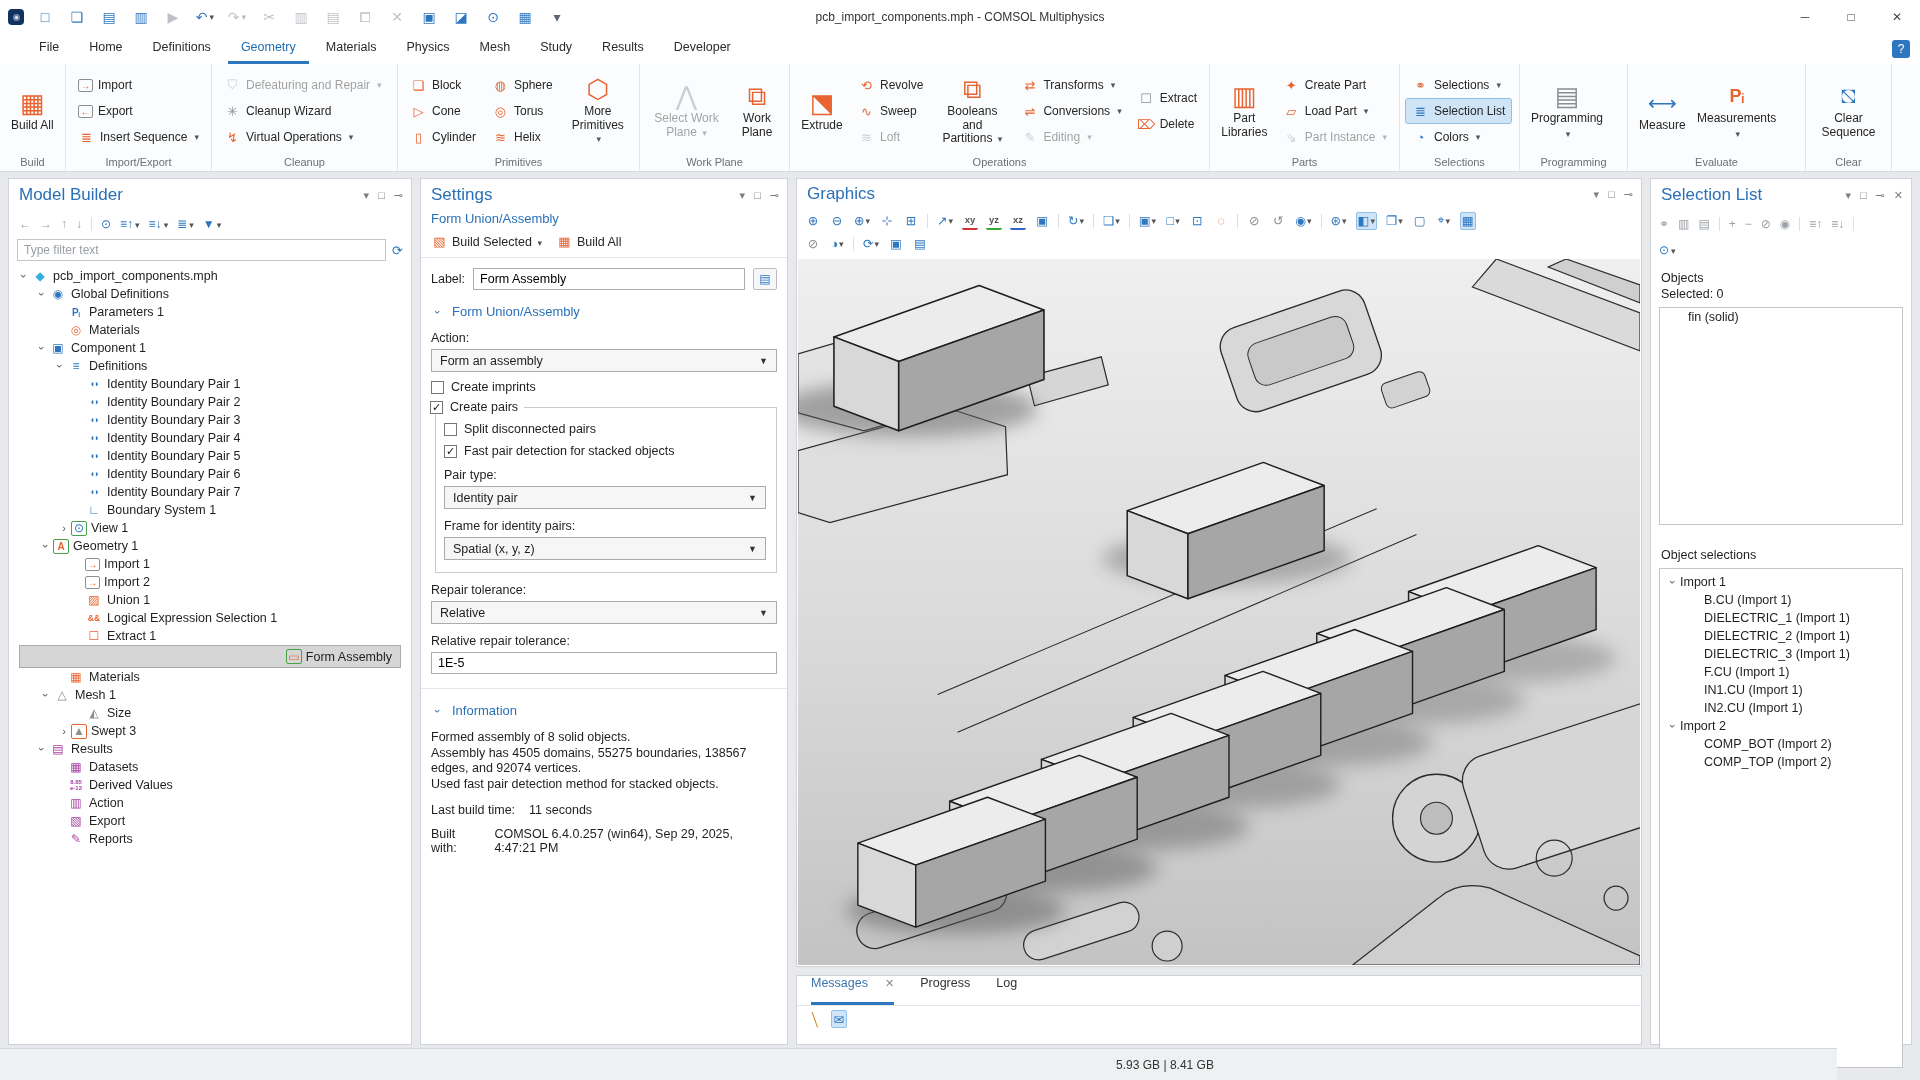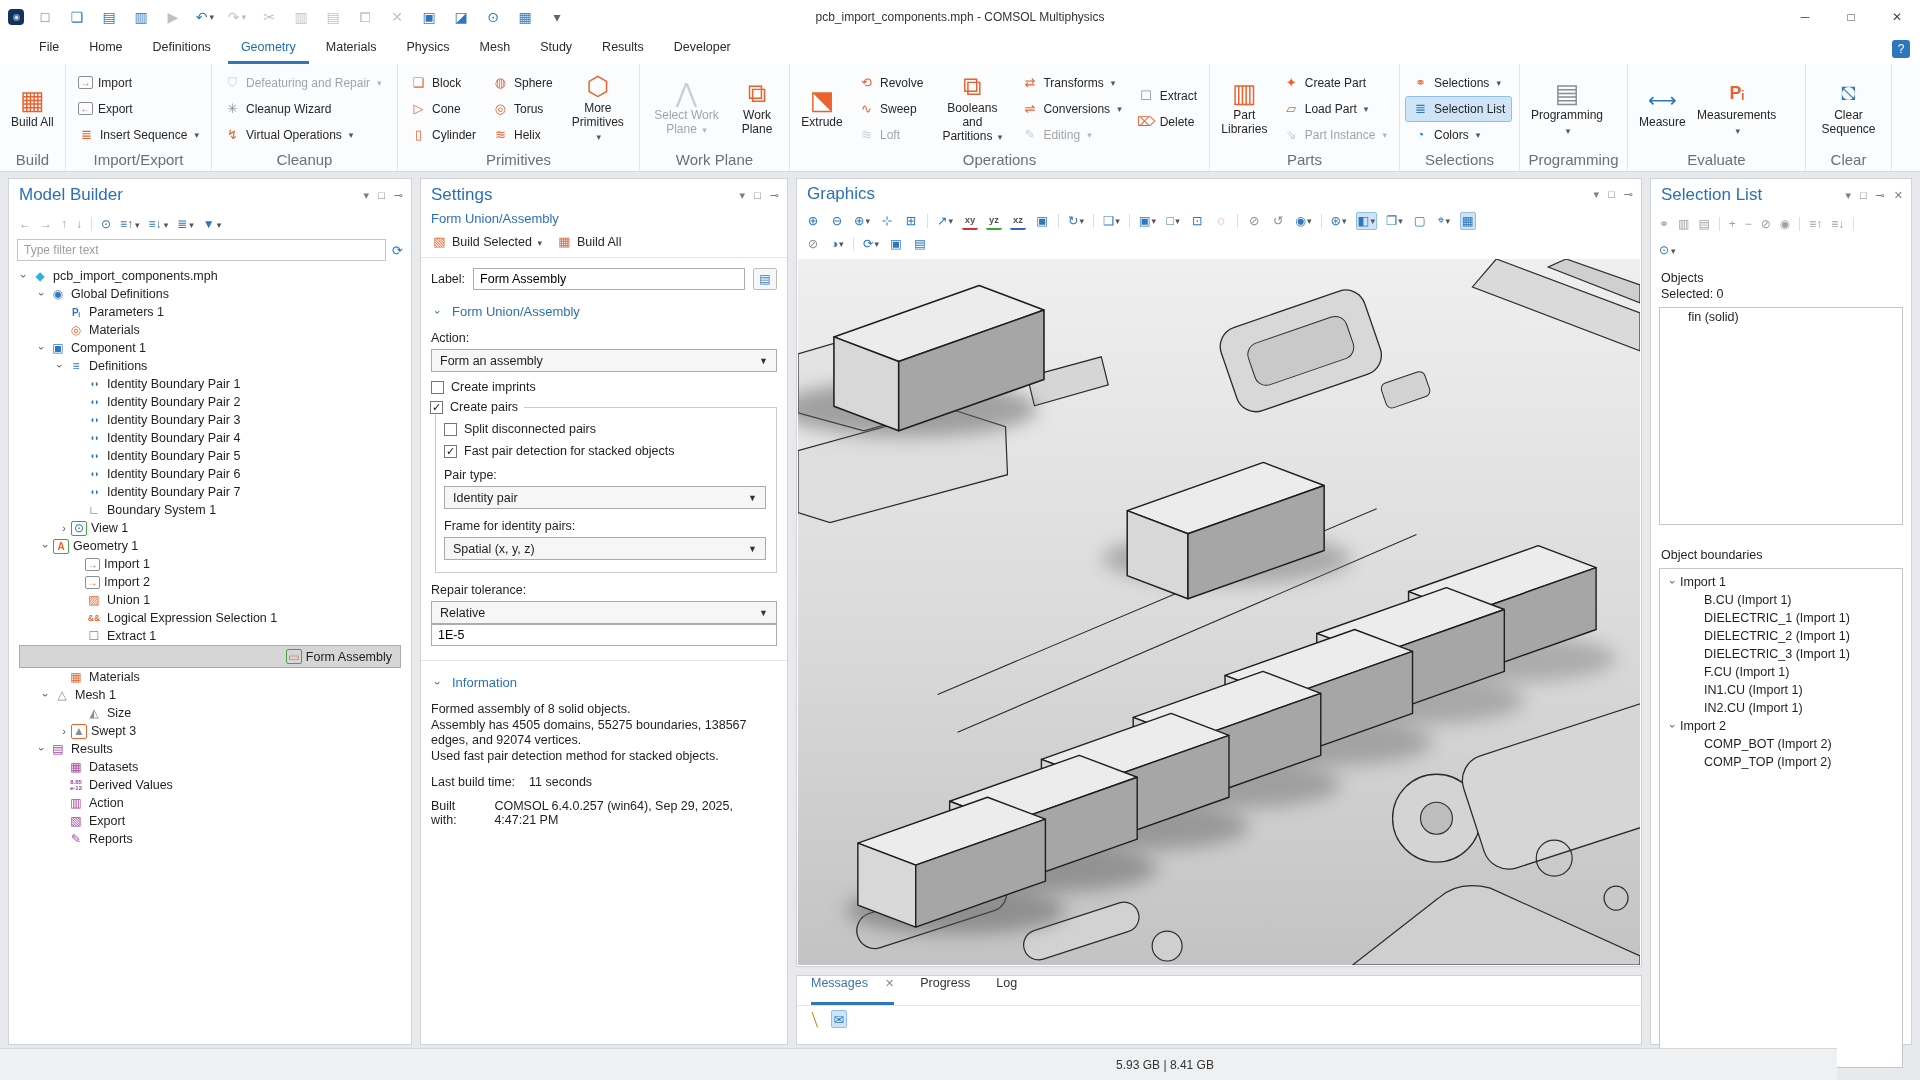--- a/index.html
+++ b/index.html
@@ -21,21 +21,21 @@
   #menubar { position:absolute; left:0; top:34px; width:1920px; height:30px; background:#ffffff; display:flex; align-items:flex-end; padding-left:26px; gap:4px; }
   .mtab { padding:5px 13px 7px; font-size:12.5px; color:#2b2b2b; border-bottom:3px solid transparent; }
   .mtab.active { color:#1f6db3; border-bottom-color:#2e77c0; }
   #help-btn { position:absolute; right:10px; top:40px; width:18px; height:18px; background:#2e77c0; color:#fff; border-radius:3px; font-size:12px; display:flex; align-items:center; justify-content:center; }
 
   
   #ribbon { position:absolute; left:0; top:64px; width:1920px; height:108px; background:#fbfcfd; border-bottom:1px solid #d6d9dd; display:flex; }
   .rgroup { display:flex; flex-direction:column; border-right:1px solid #e3e5e9; padding:3px 5px 0; }
   .rgroup-content { flex:1; display:flex; align-items:center; gap:2px; }
   .rcol { display:flex; flex-direction:column; justify-content:center; }
-  .rgroup-label { text-align:center; font-size:15px; color:#6b7076; padding:1px 0 3px; white-space:nowrap; }
+  .rgroup-label { text-align:center; font-size:11px; color:#6b7076; padding:1px 0 3px; white-space:nowrap; }
   .rbtn { height:26px; display:flex; align-items:center; gap:5px; padding:0 6px; font-size:12px; white-space:nowrap; border-radius:3px; color:#262626; border:1px solid transparent; }
   .rbig { min-width:54px; max-width:86px; align-self:stretch; display:flex; flex-direction:column; align-items:center; justify-content:center; text-align:center; font-size:12px; line-height:1.15; gap:3px; padding:2px 5px; border-radius:3px; color:#262626; border:1px solid transparent; }
   .rbig .bigico { font-size:26px; line-height:26px; }
   .ric { width:17px; display:inline-flex; justify-content:center; font-size:13px; }
   .or { color:#e8632f; } .bl { color:#2e77c0; } .gy { color:#8a8f96; }
   .dd { font-size:9px; color:#555; margin-left:2px; }
   .dis { opacity:.42; }
   .ractive { background:#cfe4f7; border-color:#8fc0e8; }
 
   
@@ -661,20 +661,21 @@
         <span>Spatial  (x, y, z)</span>
         <span class="arr">▼</span>
       </div>
   </fieldset>
 
   <div class="flabel">Repair tolerance:</div>
   <div class="sel">
       <span>Relative</span>
       <span class="arr">▼</span>
     </div>
+  <div class="flabel">Relative repair tolerance:</div>
   <div class="srow" style="padding-top:0">
       <input value="1E-5" style="">
     </div>
 
   <div class="hr"></div>
   <div class="sect">
       <span class="chev open">›</span>
       <span>Information</span>
     </div>
   <div class="info">
@@ -857,21 +858,21 @@
   <div class="mbtools" style="padding:0 8px">
     <span class="b">⊙<span class="dd">▾</span></span>
   </div>
   <div class="sl-label">Objects</div>
   <div class="sl-label" style="padding-top:0">Selected: 0</div>
   <div class="listbox" style="height:218px">
     <div class="lrow" style="padding-left:28px">
         <span>fin (solid)</span>
       </div>
   </div>
-  <div class="sl-label" style="padding-top:12px">Object boundaries</div>
+  <div class="sl-label" style="padding-top:12px">Object selections</div>
   <div class="listbox" style="height:500px">
     <div class="lrow" style="padding-left:6px;margin-top:4px">
         <span class="chev open">›</span>
         <span>Import 1</span>
       </div>
     <div class="lrow" style="padding-left:44px">
         <span>B.CU (Import 1)</span>
       </div>
     <div class="lrow" style="padding-left:44px">
         <span>DIELECTRIC_1 (Import 1)</span>

